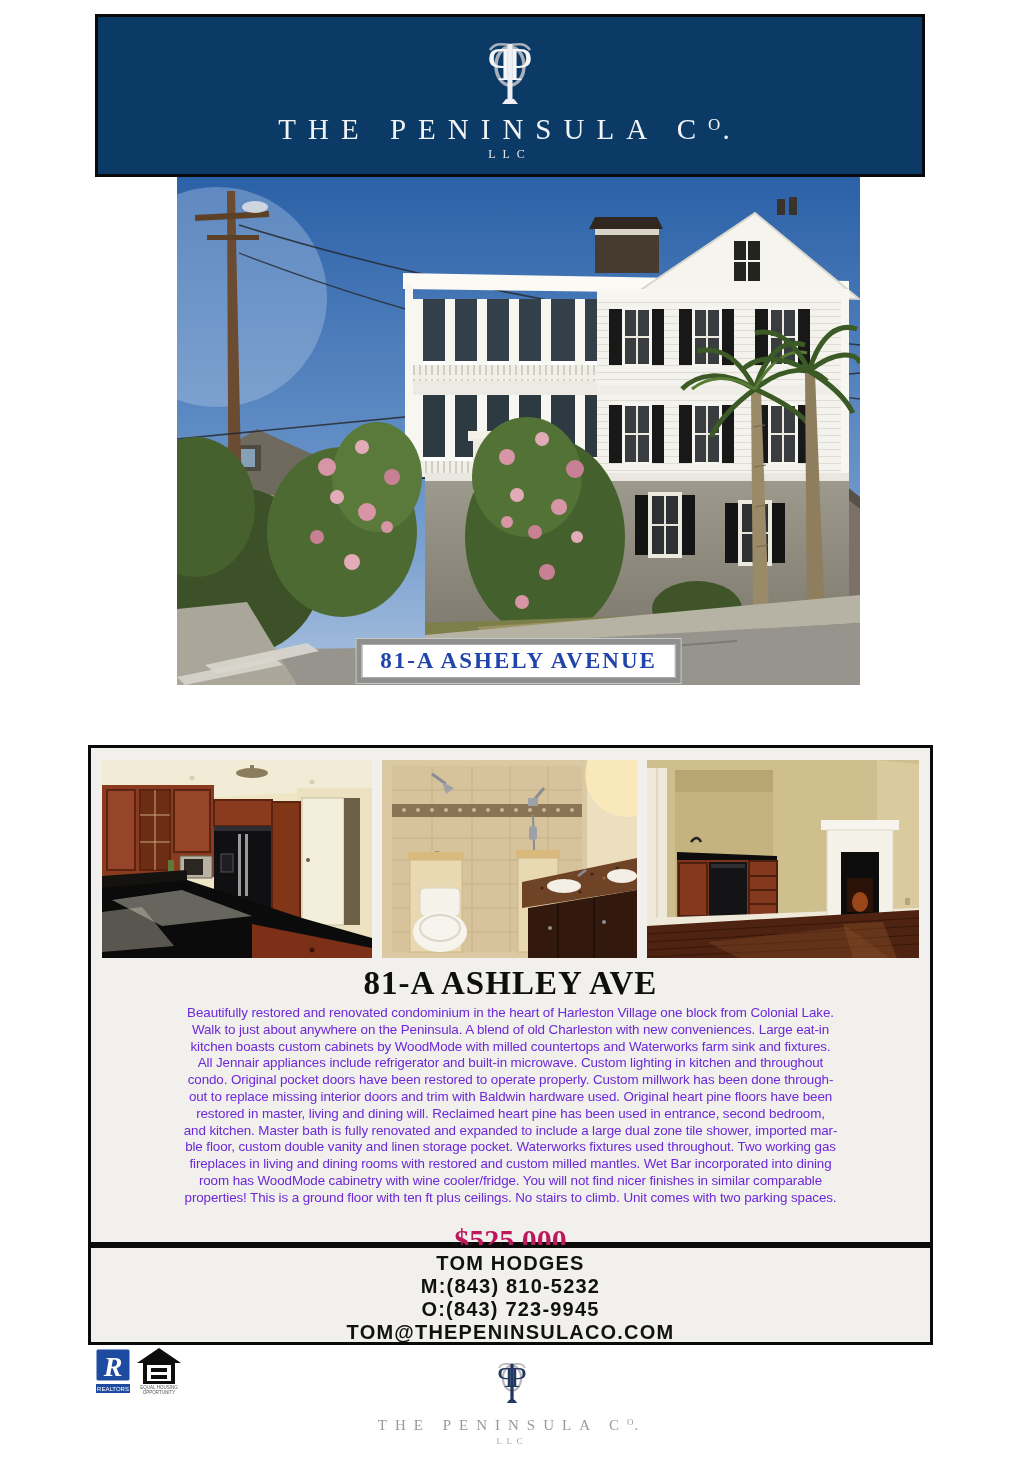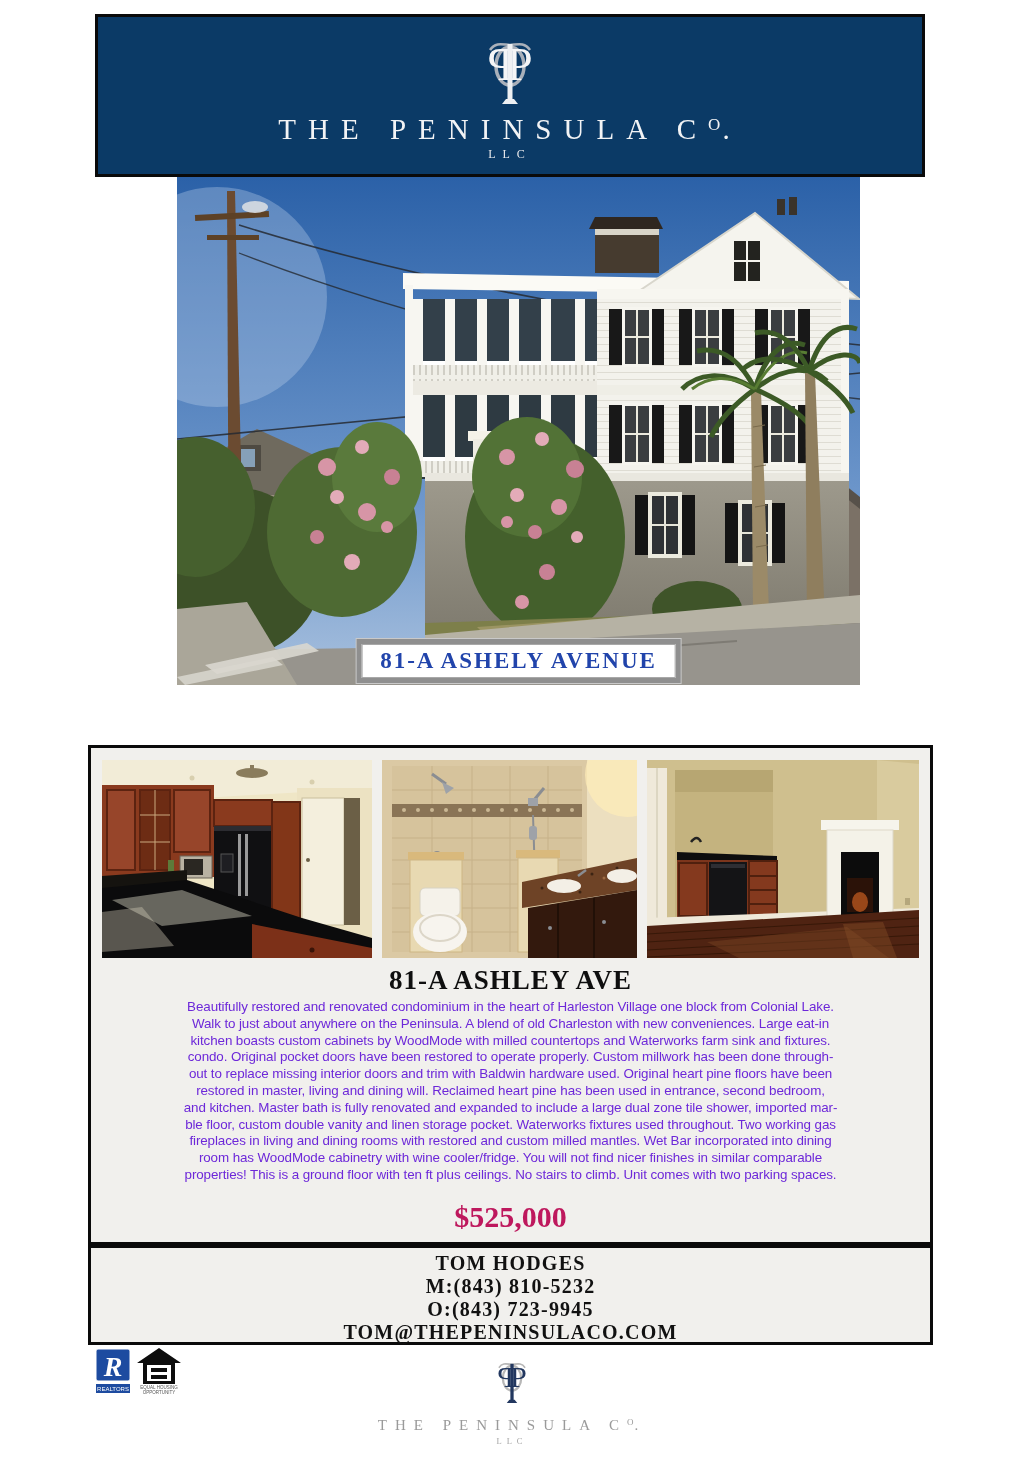--- a/index.html
+++ b/index.html
@@ -25,29 +25,29 @@
                   background:#8f8f8f;padding:5px;box-shadow:0 0 0 1px #c9c9c9;}
   .caption-inner{background:#ffffff;border:1px solid #a8a8a8;padding:3px 18px;}
   .caption-text{font-family:"Liberation Serif",serif;font-weight:bold;color:#2144ab;
                 font-size:23px;letter-spacing:2px;white-space:nowrap;}
 
   
   .main-box{position:absolute;left:88px;top:745px;width:845px;height:500px;box-sizing:border-box;
             background:#f1f0ed;border:3px solid #0a0a0a;}
   .gallery{display:flex;justify-content:center;gap:10px;padding-top:12px;}
   .gallery svg{display:block;}
-  .listing-title{font-family:"Liberation Serif",serif;font-weight:bold;font-size:27px;letter-spacing:1px;
+  .listing-title{font-family:"Liberation Serif",serif;font-weight:bold;font-size:33px;letter-spacing:1px;
                  color:#0f0f0f;text-align:center;margin:7px 0 3px 0;}
   .description{text-align:center;color:#6d28d9;font-size:13.4px;letter-spacing:-0.1px;line-height:16.8px;}
   .desc-line{white-space:nowrap;}
   .price{font-family:"Liberation Serif",serif;font-weight:bold;font-size:30px;color:#be185d;
          text-align:center;margin-top:16px;}
   .contact-box{position:absolute;left:88px;top:1245px;width:845px;height:100px;box-sizing:border-box;
                background:#f1f0ed;border:3px solid #0a0a0a;text-align:center;
-               font-family:Liberation Serif, serif;font-weight:bold;color:#111;}
+               font-family:Liberation Sans, sans-serif;font-weight:bold;color:#111;}
   .contact-box div{font-size:20px;letter-spacing:1.2px;line-height:23px;}
   .contact-name{padding-top:4px;}
 
   
   .badges{position:absolute;left:95px;top:1348px;display:flex;gap:6px;align-items:flex-start;}
   .footer-brand{position:absolute;left:0;right:0;top:1352px;text-align:center;}
   .footer-brand .mono{display:inline-block;}
   .footer-name{color:#9a9a9a;font-family:"Liberation Serif",serif;font-size:15px;letter-spacing:8px;
                margin-top:6px;white-space:nowrap;}
   .footer-sup{font-size:9px;vertical-align:5px;letter-spacing:1px;}
@@ -444,20 +444,21 @@
         <polygon points="196,164 236,162 250,198 206,198" fill="#8a5028" opacity="0.4"></polygon>
       </svg>
     </div>
 
     <div class="listing-title">81-A ASHLEY AVE</div>
 
     <div class="description">
       <div class="desc-line">Beautifully restored and renovated condominium in the heart of Harleston Village one block from Colonial Lake.</div>
       <div class="desc-line">Walk to just about anywhere on the Peninsula. A blend of old Charleston with new conveniences. Large eat-in</div>
       <div class="desc-line">kitchen boasts custom cabinets by WoodMode with milled countertops and Waterworks farm sink and fixtures.</div>
+      <div class="desc-line">All Jennair appliances include refrigerator and built-in microwave. Custom lighting in kitchen and throughout</div>
       <div class="desc-line">condo. Original pocket doors have been restored to operate properly. Custom millwork has been done through-</div>
       <div class="desc-line">out to replace missing interior doors and trim with Baldwin hardware used. Original heart pine floors have been</div>
       <div class="desc-line">restored in master, living and dining will. Reclaimed heart pine has been used in entrance, second bedroom,</div>
       <div class="desc-line">and kitchen. Master bath is fully renovated and expanded to include a large dual zone tile shower, imported mar-</div>
       <div class="desc-line">ble floor, custom double vanity and linen storage pocket. Waterworks fixtures used throughout. Two working gas</div>
       <div class="desc-line">fireplaces in living and dining rooms with restored and custom milled mantles. Wet Bar incorporated into dining</div>
       <div class="desc-line">room has WoodMode cabinetry with wine cooler/fridge. You will not find nicer finishes in similar comparable</div>
       <div class="desc-line">properties! This is a ground floor with ten ft plus ceilings. No stairs to climb. Unit comes with two parking spaces.</div>
     </div>
 

